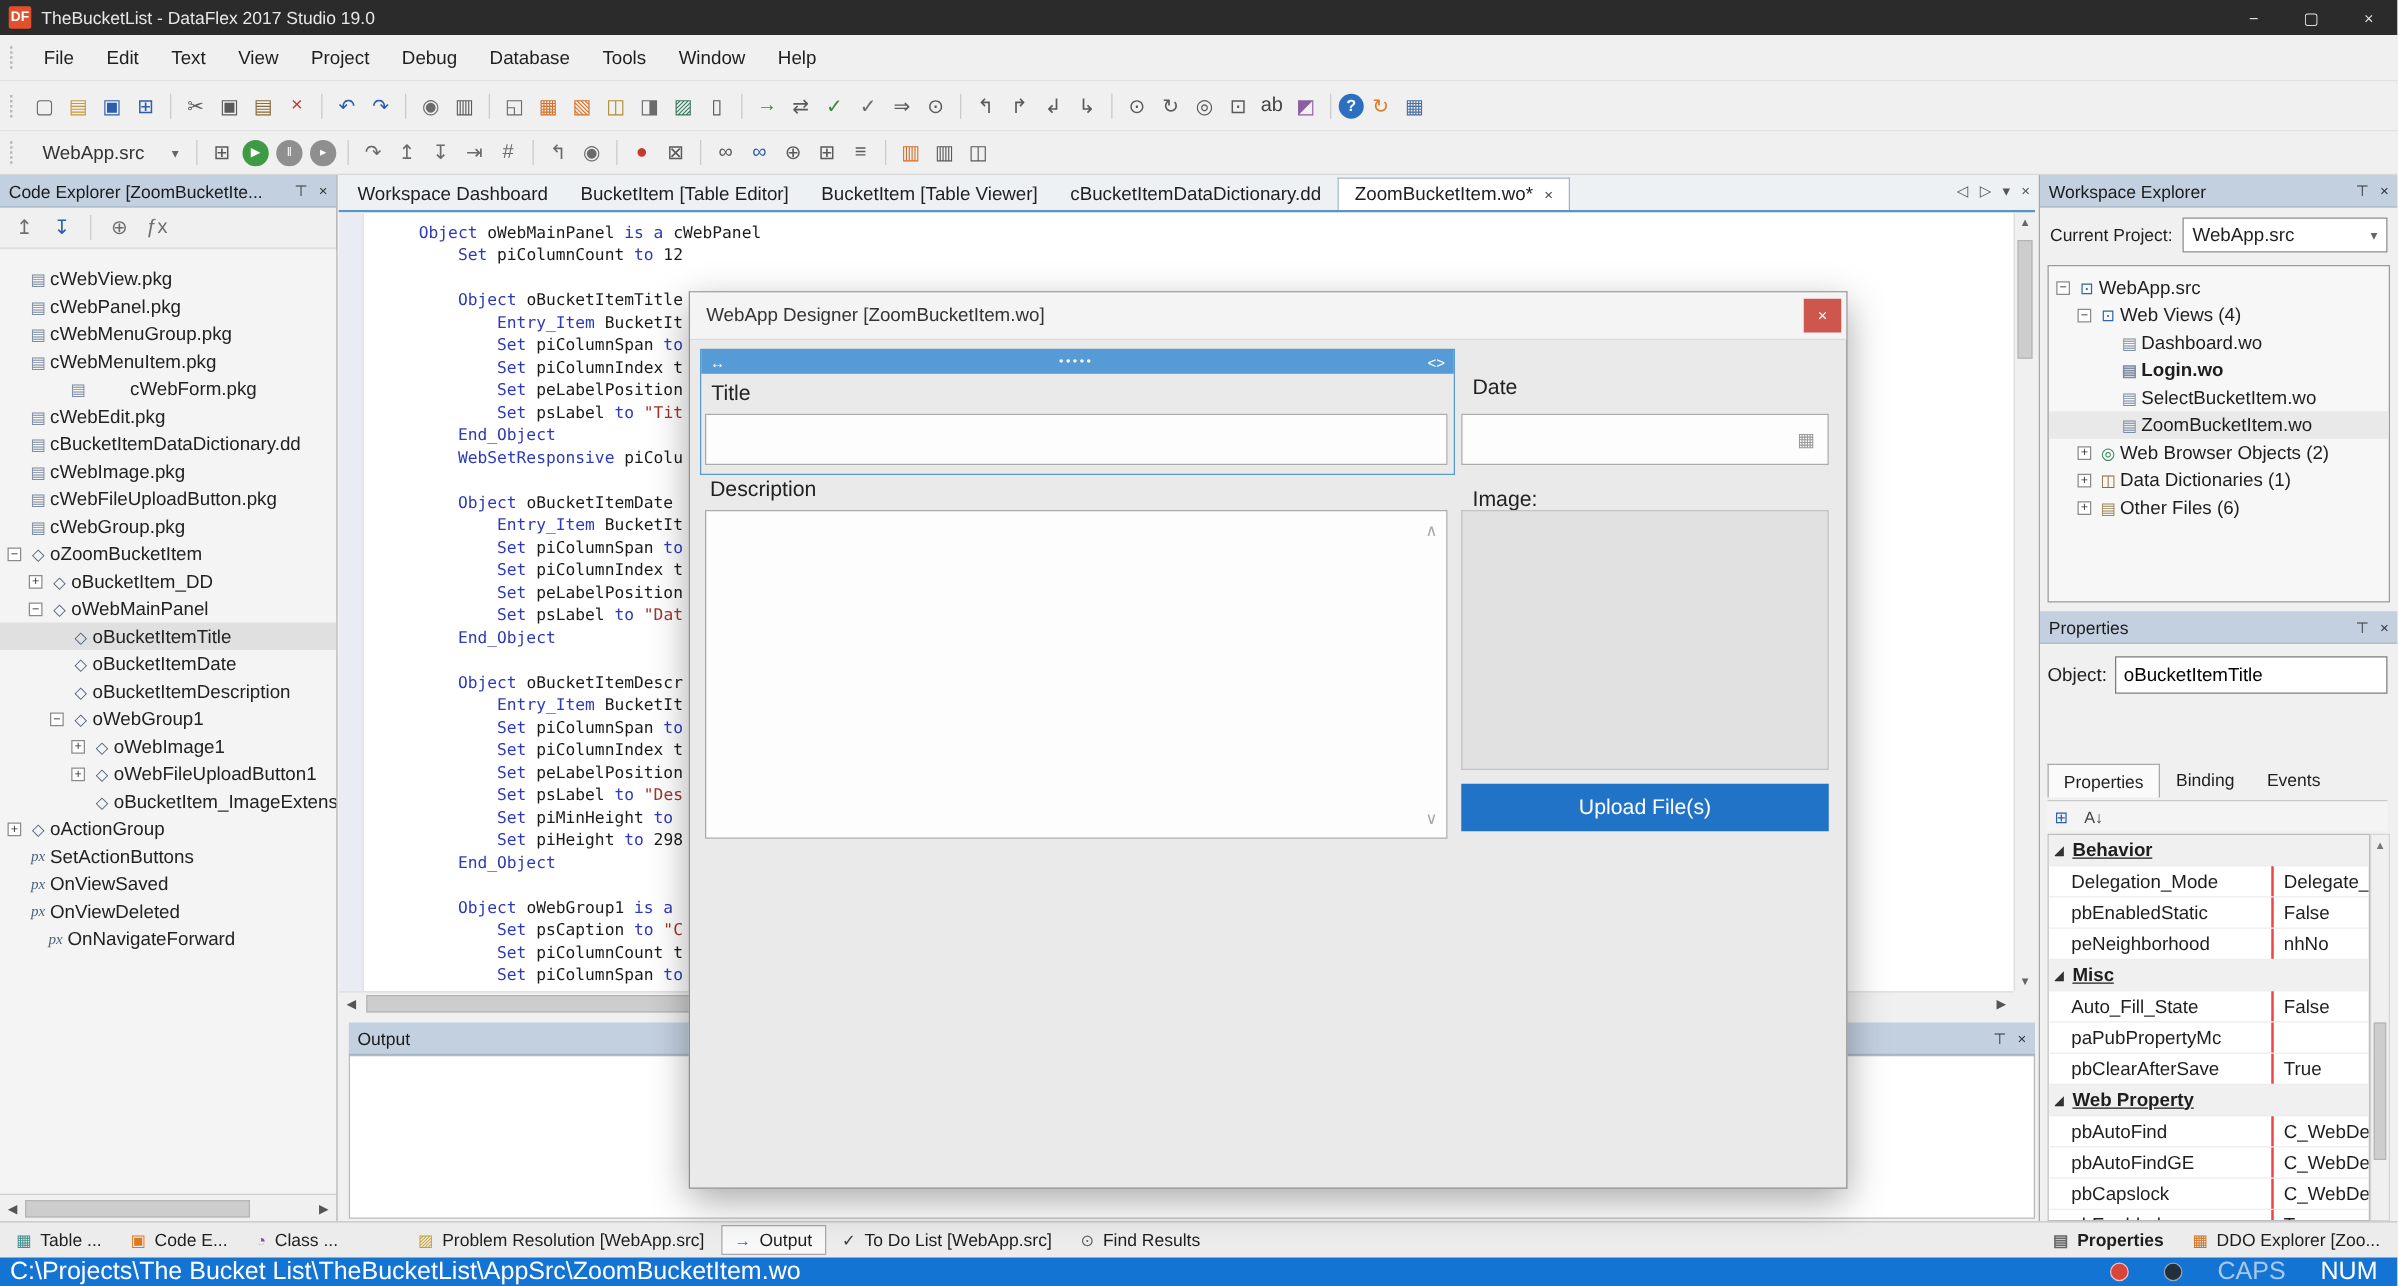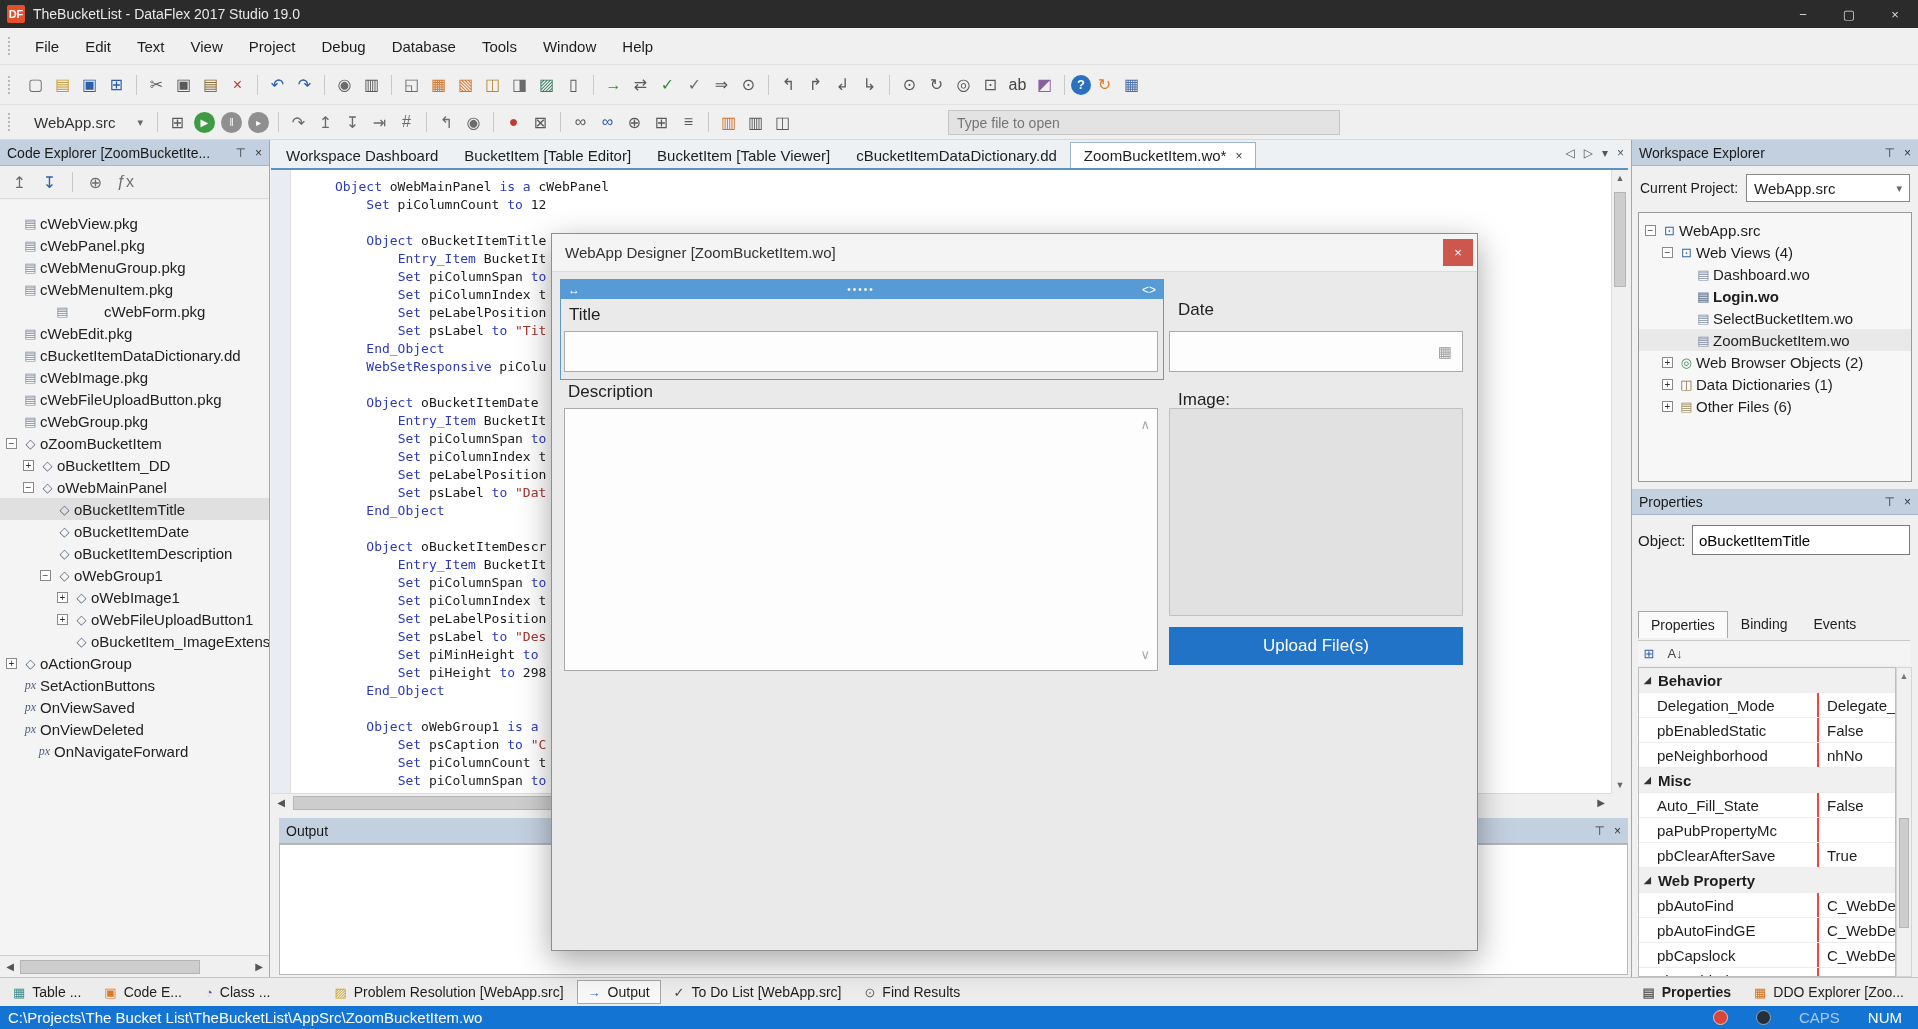--- a/index.html
+++ b/index.html
@@ -127,21 +127,21 @@
   .prop-tools { position:absolute; top:500px; left:6px; right:8px; height:25px; display:flex;
                 align-items:center; gap:4px; border-top:1px solid #c9c9c9; background:#f4f4f4; }
   .prop-tools .tico { width:22px; height:20px; font-size:13px; }
   .prop-grid { position:absolute; top:527px; left:6px; right:22px; bottom:0; background:#fff;
                border:1px solid #bdbdbd; overflow:hidden; }
   .prow { height:25px; display:flex; align-items:center; border-bottom:1px solid #ededed; font-size:15px; }
   .prow .pn { width:180px; flex:none; padding-left:18px; border-right:2px solid #ef4444;
               overflow:hidden; white-space:nowrap; height:100%; display:flex; align-items:center; }
   .prow .pv { flex:1; padding-left:8px; overflow:hidden; white-space:nowrap; }
   .prow.cat { background:#f0f0f0; font-weight:bold; }
-  .prow.cat .pn { border-right:none; width:auto; padding-left:5px; }
+  .prow.cat .pn { border-right:none; width:auto; padding-left:5px;text-decoration:underline; }
   .prow.cat .pn::before { content:"◢"; font-size:9px; margin-right:7px; color:#333; }
   .pg-scroll { position:absolute; top:527px; right:6px; bottom:0; width:16px; background:#f0f0f0;
                border:1px solid #d5d5d5; font-size:9px; color:#777; }
   .pg-scroll .up { position:absolute; top:3px; left:0; right:0; text-align:center; }
   .pg-scroll .thumb { position:absolute; top:150px; left:2px; right:2px; height:110px;
                       background:#cdcdcd; border:1px solid #b5b5b5; }
 
   
   .dialog { position:absolute; left:551px; top:233px; width:927px; height:718px; background:#eaeaea;
             border:1px solid #8e8e8e; box-shadow:0 10px 30px rgba(0,0,0,.35); z-index:40; }
@@ -165,21 +165,21 @@
   
   .bottom-bar { position:absolute; left:0; right:0; bottom:23px; height:29px; background:#ececec;
                 border-top:1px solid #c4c4c4; display:flex; align-items:center; font-size:14px; }
   .btab { display:flex; align-items:center; gap:7px; padding:3px 10px; margin-left:3px; white-space:nowrap; }
   .btab.active { background:#f8f8f8; border:1px solid #a8a8a8; }
   .btab.gap { margin-left:34px; padding:0; }
   .btab .bico { font-size:13px; }
   .bb-right { margin-left:auto; display:flex; margin-right:4px; }
   .bb-right .btab.active { background:transparent; border:none; font-weight:bold; }
   .statusbar { position:absolute; left:0; right:0; bottom:0; height:23px; background:#1474d4;
-               color:#fff; display:flex; align-items:center; padding:0 8px; font-size:15px; }
+               color:#fff; display:flex; align-items:center; padding:0 8px; font-size:20px; }
   .sb-right { margin-left:auto; display:flex; align-items:center; gap:28px; margin-right:8px; }
   .sb-dot { width:15px; height:15px; border-radius:50%; }
   .dot-red { background:#d8453a; border:1px solid #f3beb8; }
   .dot-dark { background:#23303c; border:1px solid #8fa6b8; }
   .sb-caps { color:#a9c9ec; }
 </style>
 </head>
 <body>
 
 <header class="titlebar">
@@ -282,21 +282,20 @@
       <span class="tico" style="color: rgb(90, 90, 90);">∞</span>
       <span class="tico" style="color: rgb(43, 95, 174);">∞</span>
       <span class="tico" style="color: rgb(90, 90, 90);">⊕</span>
       <span class="tico" style="color: rgb(90, 90, 90);">⊞</span>
       <span class="tico" style="color: rgb(90, 90, 90);">≡</span>
       <span class="tico sep"></span>
       <span class="tico" style="color: rgb(212, 114, 42);">▥</span>
       <span class="tico" style="color: rgb(90, 90, 90);">▥</span>
       <span class="tico" style="color: rgb(90, 90, 90);">◫</span>
     </span>
-  <input class="file-open" placeholder="Type file to open" style="">
 </div>
 
 <aside class="left-panel">
   <div class="panel-hd">
     <span>Code Explorer [ZoomBucketIte...</span>
     <span class="sp">
       <span>⊤</span>
       <span>×</span>
     </span>
   </div>

